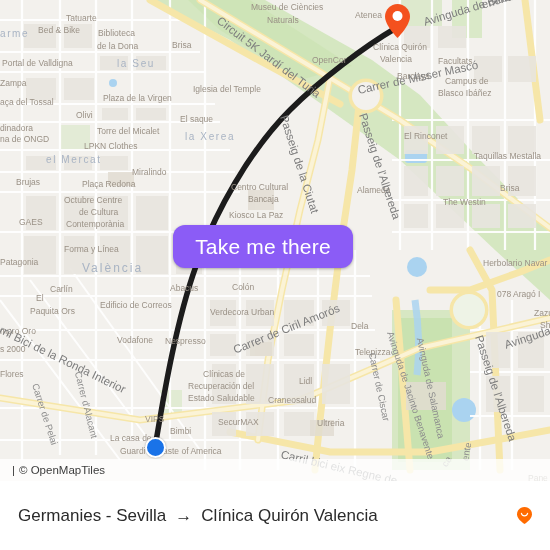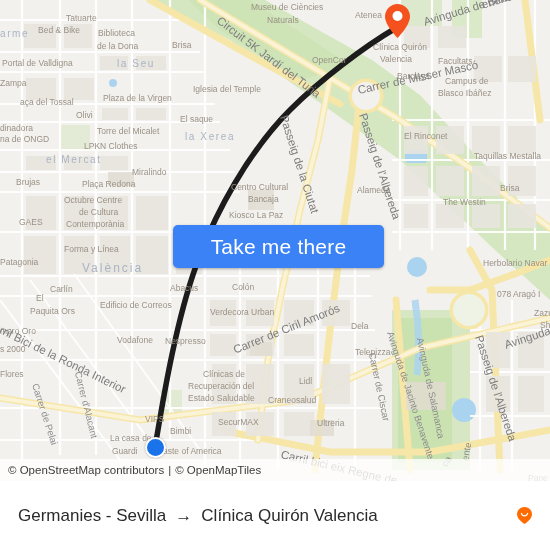--- a/index.html
+++ b/index.html
@@ -22,22 +22,22 @@
   .lbl.street{ color:#8d8d8d; font-size:9.5px; }
   .lbl.street-big{ color:#7d7d7d; font-size:11.5px; }
 
   
   #dest-pin{ position:absolute; left:385px; top:4px; width:25px; height:34px; }
   #origin-dot{ position:absolute; left:145px; top:437px; width:21px; height:21px;
       border-radius:50%; background:#1a73e8; border:2.5px solid #fff;
       box-shadow:0 0 2px rgba(0,0,0,.35); }
 
   
-  #take-me-there{ position:absolute; left:173px; top:225px; width:211px; height:43px;
-      background:#3b82f6; border-radius:5px; color:#fff; font-size:21px;
+  #take-me-there{ position:absolute; left:173px; top:225px; width:180px; height:43px;
+      background:#8b5cf6; border-radius:12px; color:#fff; font-size:21px;
       display:flex; align-items:center; justify-content:center;
       box-shadow:0 1px 3px rgba(0,0,0,.3); cursor:pointer; letter-spacing:.2px; }
 
   
   #attribution{ position:absolute; left:0; bottom:0; width:550px; height:22px;
       background:rgba(255,255,255,.78); display:flex; align-items:center;
       padding-left:8px; font-size:11.5px; color:#3c3c3c; }
   #attribution .sep{ margin:0 4px; }
 
   
@@ -236,21 +236,21 @@
         <div class="lbl poi" style="left: 373px; top: 43px;">Clínica Quirón</div>
         <div class="lbl poi" style="left: 380px; top: 55px;">Valencia</div>
         <div class="lbl poi" style="left: 397px; top: 72px;">Barclays</div>
         <div class="lbl poi" style="left: 438px; top: 57px;">Facultats</div>
         <div class="lbl poi" style="left: 445px; top: 77px;">Campus de</div>
         <div class="lbl poi" style="left: 438px; top: 89px;">Blasco Ibáñez</div>
         <div class="lbl poi" style="left: 193px; top: 85px;">Iglesia del Temple</div>
         <div class="lbl poi" style="left: 180px; top: 115px;">El saque</div>
         <div class="lbl place-sm" style="left: 185px; top: 132px;">la Xerea</div>
         <div class="lbl poi" style="left: 0px; top: 79px;">Zampa</div>
-        <div class="lbl poi" style="left: 0px; top: 98px; padding-left: 20px;">aça del Tossal</div>
+        <div class="lbl poi" style="left: 0px; top: 98px;">aça del Tossal</div>
         <div class="lbl poi" style="left: 103px; top: 94px;">Plaza de la Virgen</div>
         <div class="lbl poi" style="left: 76px; top: 111px;">Olivi</div>
         <div class="lbl poi" style="left: 97px; top: 127px;">Torre del Micalet</div>
         <div class="lbl poi" style="left: 84px; top: 142px;">LPKN Clothes</div>
         <div class="lbl poi" style="left: 0px; top: 124px;">dinadora</div>
         <div class="lbl poi" style="left: 0px; top: 135px;">na de ONGD</div>
         <div class="lbl poi" style="left: 404px; top: 132px;">El Rinconet</div>
         <div class="lbl poi" style="left: 474px; top: 152px;">Taquillas Mestalla</div>
         <div class="lbl poi" style="left: 500px; top: 184px;">Brisa</div>
         <div class="lbl poi" style="left: 443px; top: 198px;">The Westin</div>
@@ -291,21 +291,21 @@
         <div class="lbl poi" style="left: 203px; top: 370px;">Clínicas de</div>
         <div class="lbl poi" style="left: 188px; top: 382px;">Recuperación del</div>
         <div class="lbl poi" style="left: 188px; top: 394px;">Estado Saludable</div>
         <div class="lbl poi" style="left: 299px; top: 377px;">Lidl</div>
         <div class="lbl poi" style="left: 268px; top: 396px;">Craneosalud</div>
         <div class="lbl poi" style="left: 218px; top: 418px;">SecurMAX</div>
         <div class="lbl poi" style="left: 317px; top: 419px;">Ultreria</div>
         <div class="lbl poi" style="left: 145px; top: 415px;">VIPS</div>
         <div class="lbl poi" style="left: 170px; top: 427px;">Bimbi</div>
         <div class="lbl poi" style="left: 110px; top: 434px;">La casa de</div>
-        <div class="lbl poi" style="left: 112px; top: 447px;">Guardi</div>
+        <div class="lbl poi" style="left: 120px; top: 447px;">Guardi</div>
         <div class="lbl poi" style="left: 163px; top: 447px;">aste of America</div>
         <div class="lbl poi" style="left: 528px; top: 474px;">Pane</div>
         <div class="lbl street-big" style="left: 218px; top: 14px; transform: rotate(37deg);">Circuit 5K Jardí del Turia</div>
         <div class="lbl street-big" style="left: 424px; top: 17px; transform: rotate(-17deg);">Avinguda de Blasco Ibáñ</div>
         <div class="lbl street-big" style="left: 482px; top: 0px; transform: rotate(-17deg);">enéndez y P</div>
         <div class="lbl street-big" style="left: 358px; top: 85px; transform: rotate(-12deg);">Carrer de Misser Mascó</div>
         <div class="lbl street-big" style="left: 283px; top: 110px; transform: rotate(72deg);">Passeig de la Ciutat</div>
         <div class="lbl street-big" style="left: 362px; top: 108px; transform: rotate(72deg);">Passeig de l'Albereda</div>
         <div class="lbl street-big" style="left: 478px; top: 330px; transform: rotate(72deg);">Passeig de l'Albereda</div>
         <div class="lbl street-big" style="left: 234px; top: 345px; transform: rotate(-22deg);">Carrer de Ciril Amorós</div>
@@ -328,21 +328,20 @@
       </svg>
     </div>
 
     <div id="origin-dot" title="Germanies - Sevilla"></div>
 
     <div id="take-me-there">
       <span>Take me there</span>
     </div>
 
     <div id="attribution">
-      <span>© OpenStreetMap contributors</span>
       <span class="sep">|</span>
       <span>© OpenMapTiles</span>
     </div>
   </div>
 
   <div id="footer">
     <div id="route-summary">
       <span>Germanies - Sevilla</span>
       <span id="route-arrow">→</span>
       <span>Clínica Quirón Valencia</span>

